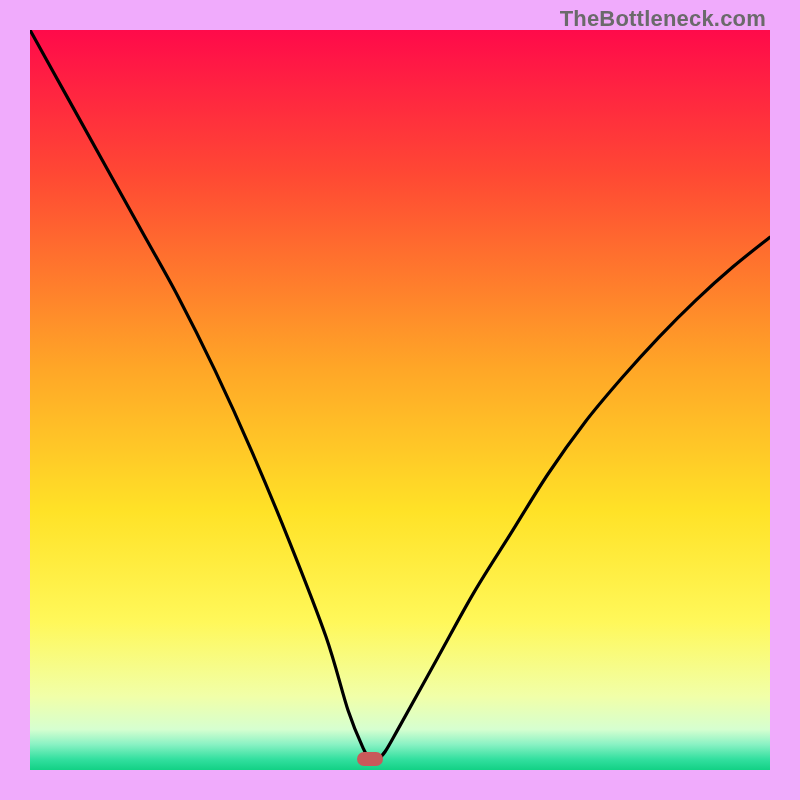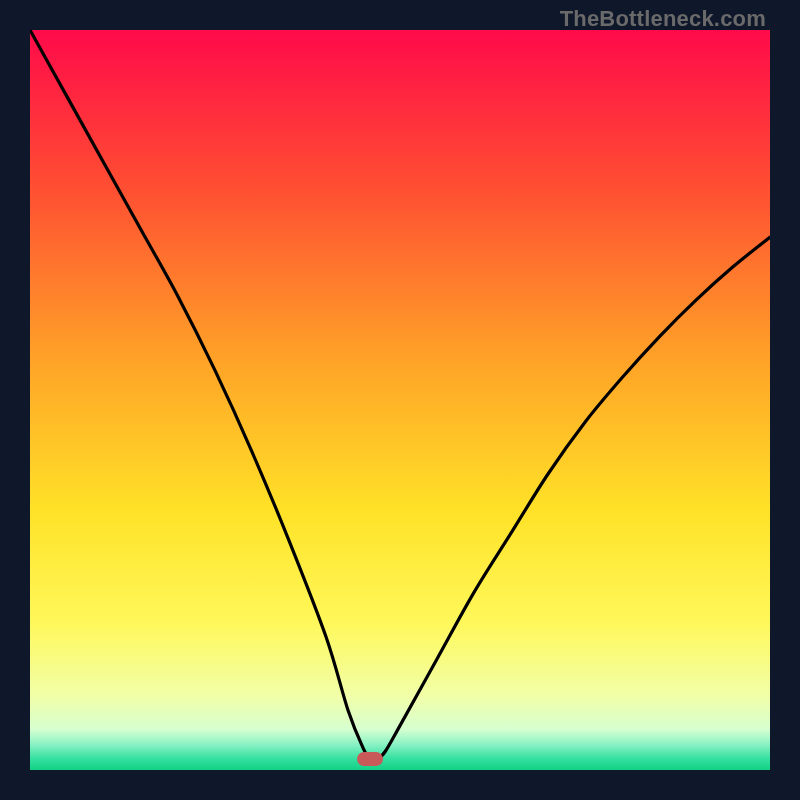--- a/index.html
+++ b/index.html
@@ -9,21 +9,21 @@
     height: 800px;
     background: #000;
     overflow: hidden;
   }
   .frame {
     position: absolute;
     left: 0;
     top: 0;
     width: 800px;
     height: 800px;
-    background: #0f172a;
+    background: #f0abfc;
   }
   .plot {
     position: absolute;
     left: 30px;
     top: 30px;
     width: 740px;
     height: 740px;
     overflow: hidden;
   }
   .gradient {

